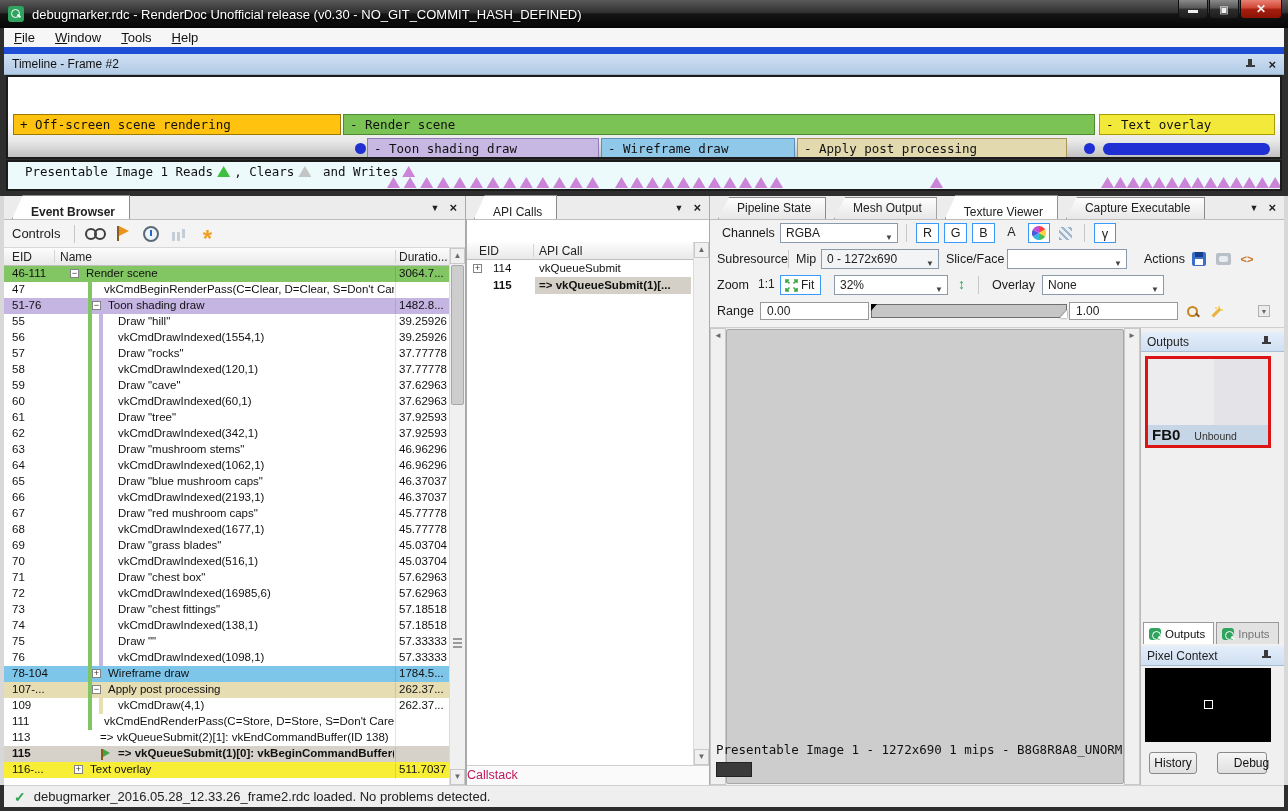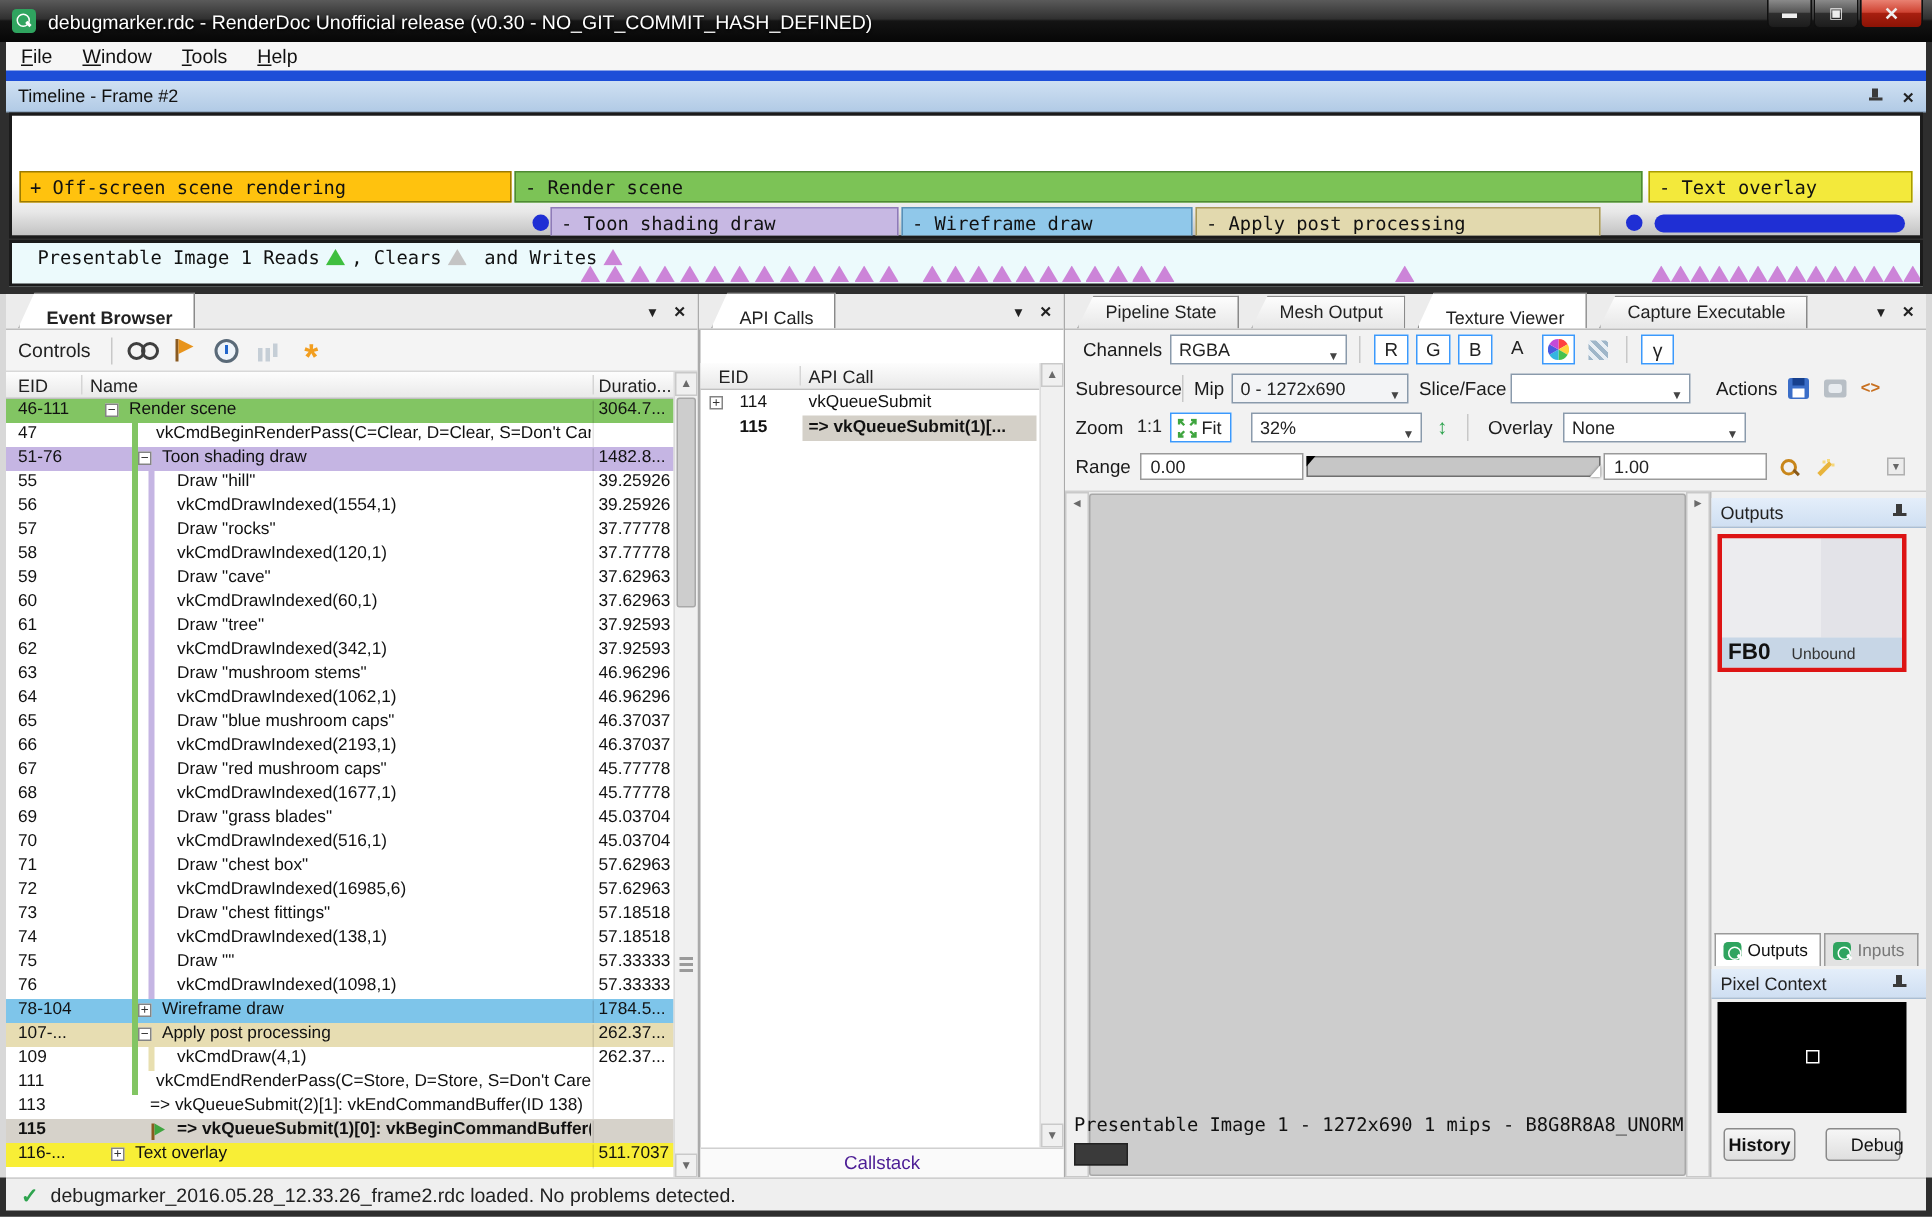--- a/index.html
+++ b/index.html
@@ -106,21 +106,21 @@
   .api-header{position:absolute;left:0;top:22px;right:16px;height:18px;background:linear-gradient(#fdfdfd,#e9e9e9);border-bottom:1px solid #c0c0c0;font-size:12px;color:#222;}
   .api-header span{position:absolute;top:2px;}
   #api-rows{position:absolute;left:0;top:40px;right:16px;}
   .arow{position:relative;height:17px;font-size:11.5px;color:#111;}
   .arow .aeid{position:absolute;left:26px;top:2px;}
   .arow .acall{position:absolute;left:72px;right:0;top:2px;white-space:nowrap;overflow:hidden;}
   .arow .sel{position:absolute;left:68px;right:2px;top:0;bottom:0;background:#d4d0c8;}
   .atoggle{position:absolute;left:6px;top:4px;width:9px;height:9px;border:1px solid #848484;background:#fff;font-size:9px;line-height:7px;text-align:center;color:#333;}
   #api-scroll{right:0;top:22px;bottom:20px;width:16px;}
   .api-footer{position:absolute;left:0;right:0;bottom:0;height:20px;border-top:1px solid #d0d0d0;background:#fafafa;
-    text-align:center;font-size:12.5px;color:#4c1d95;line-height:19px;}
+    text-align:left;font-size:12.5px;color:#be185d;line-height:19px;}
 
   
   .tv-toolbar{position:absolute;left:0;right:0;top:24px;height:108px;background:#f2f2f2;border-bottom:1px solid #cfcfcf;font-size:12.5px;color:#1a1a1a;}
   .tvrow{position:absolute;left:0;right:0;height:26px;}
   .tvrow .lbl{position:absolute;top:5px;}
   .selectbox{position:absolute;top:2px;height:20px;background:#fff;border:1px solid #8a9aab;font-size:12px;line-height:18px;padding-left:5px;color:#222;}
   .selectbox .sarr{position:absolute;right:4px;top:5px;font-size:8px;color:#444;}
   .chbtn{position:absolute;top:2px;width:23px;height:20px;text-align:center;line-height:19px;font-size:12.5px;color:#222;}
   .chbtn.on{background:#fff;border:1px solid #3b99fc;}
   .v-sep{position:absolute;top:3px;width:1px;height:18px;background:#c8c8c8;}
@@ -173,21 +173,21 @@
   .thumb .sub{font-size:10.5px;color:#333;margin-left:14px;}
   .side-tabs{position:absolute;left:2px;top:294px;height:22px;display:flex;}
   .side-tab{display:flex;align-items:center;height:22px;padding:0 8px 0 5px;font-size:11.5px;border:1px solid #9a9a9a;border-bottom:none;background:#e2e2e2;color:#777;margin-right:2px;}
   .side-tab.active{background:#fff;color:#111;}
   .side-tab .rdlogo{width:12px;height:12px;margin-right:4px;}
   #pc-header{top:318px;justify-content:space-between;}
   .pc-box{position:absolute;left:4px;top:340px;width:126px;height:74px;background:#000;}
   .pc-box .sq{position:absolute;left:59px;top:32px;width:9px;height:9px;border:1.5px solid #fff;}
   .side-btn{position:absolute;height:22px;border:1px solid #8a8a8a;border-radius:3px;background:linear-gradient(#f6f6f6,#dfdfdf);
     font-size:12px;color:#111;display:flex;align-items:center;justify-content:center;}
-  #btn-history{left:8px;top:424px;width:48px;font-weight:bold;}
+  #btn-history{left:8px;top:424px;width:48px;}
   #btn-debug{left:76px;top:424px;width:50px;padding-left:19px;}
 
   
   .statusbar{position:absolute;left:4px;right:4px;top:785px;height:22px;background:#efefef;border-top:1px solid #cfcfcf;
     display:flex;align-items:center;font-size:13px;color:#222;}
   .check{color:#2fa44f;font-weight:bold;margin:0 8px 0 10px;font-size:14px;}
 </style>
 </head>
 <body>
 

